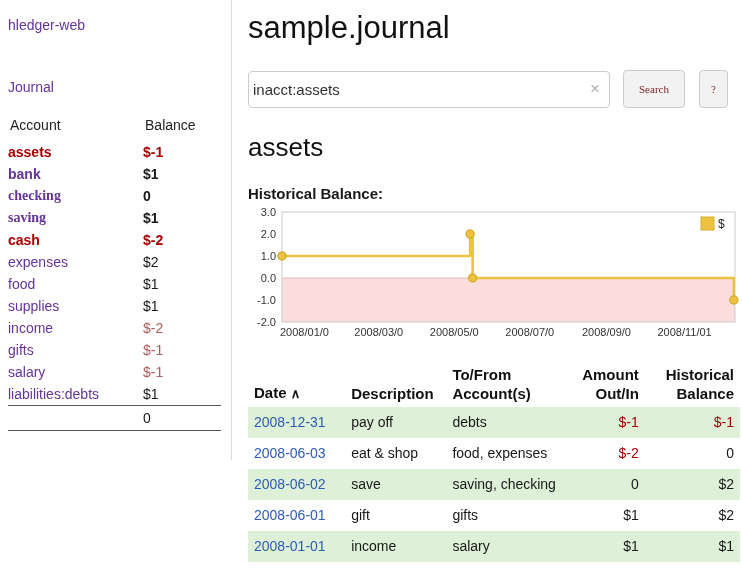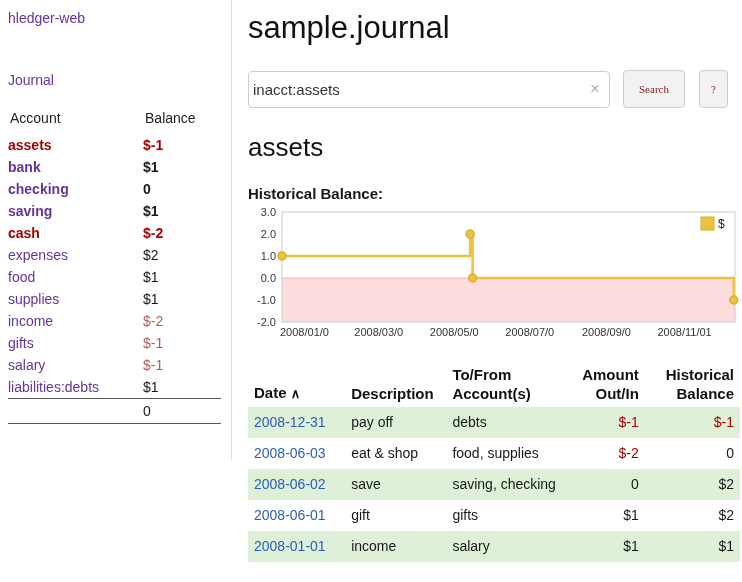--- a/index.html
+++ b/index.html
@@ -8,40 +8,40 @@
     width: 742px; height: 582px; overflow: hidden;
     background: #ffffff; color: #181818;
     font-family: "Liberation Sans", sans-serif; font-size: 14px;
   }
   .app { display: flex; width: 742px; height: 582px; }
 
   
   .sidebar {
     width: 232px; min-width: 232px; height: 460px;
     border-right: 1px solid #dcdcdc;
-    padding: 10px 10px 0 8px;
+    padding: 17px 10px 0 8px;
   }
   .plink { color: #663399; text-decoration: none; cursor: pointer; display: inline-block; }
   .plink.title { font-size: 14px; }
   .plink.journal { margin-top: 46px; font-size: 14px; text-align: right; }
   table.accounts { width: 100%; border-collapse: collapse; margin-top: 20px; }
   table.accounts th {
     font-weight: normal; text-align: left; font-size: 14px;
     padding: 2px 0 8px 2px; color: #222;
   }
   table.accounts th.bal, table.accounts td.bal { text-align: left; }
   table.accounts td { padding: 2px 0; font-size: 14px; line-height: 18px; }
   tr.sel td, tr.sel td a { font-weight: bold; }
   .alink { color: #663399; text-decoration: none; cursor: pointer; }
   .alink.neg { color: #a40000; }
   td.bal.neg { color: #a40000; }
   td.bal.muted { color: #b05c5c; }
   td.d1 { padding-left: 10px; }
   td.d2 { padding-left: 22px; }
-  td.d3 { padding-left: 34px; }
+  td.d3 { padding-left: 34px; font-family: Liberation Serif, serif; }
   table.accounts tfoot td {
     border-top: 1px solid #555; border-bottom: 1px solid #555;
     padding: 3px 0;
   }
 
   
   main { flex: 1; padding: 4px 8px 0 16px; }
   h1.page-title { font-size: 31px; font-weight: 500; margin: 6px 0 0 0; color: #111; }
   .search-row { display: flex; align-items: center; margin-top: 24px; }
   .input-wrap { position: relative; width: 362px; }
@@ -224,21 +224,21 @@
         <tr class="green">
           <td><a class="dlink">2008-12-31</a></td>
           <td>pay off</td>
           <td>debts</td>
           <td class="r neg">$-1</td>
           <td class="r neg">$-1</td>
         </tr>
         <tr>
           <td><a class="dlink">2008-06-03</a></td>
           <td>eat &amp; shop</td>
-          <td>food, supplies</td>
+          <td>food, expenses</td>
           <td class="r neg">$-2</td>
           <td class="r">0</td>
         </tr>
         <tr class="green">
           <td><a class="dlink">2008-06-02</a></td>
           <td>save</td>
           <td>saving, checking</td>
           <td class="r">0</td>
           <td class="r">$2</td>
         </tr>

